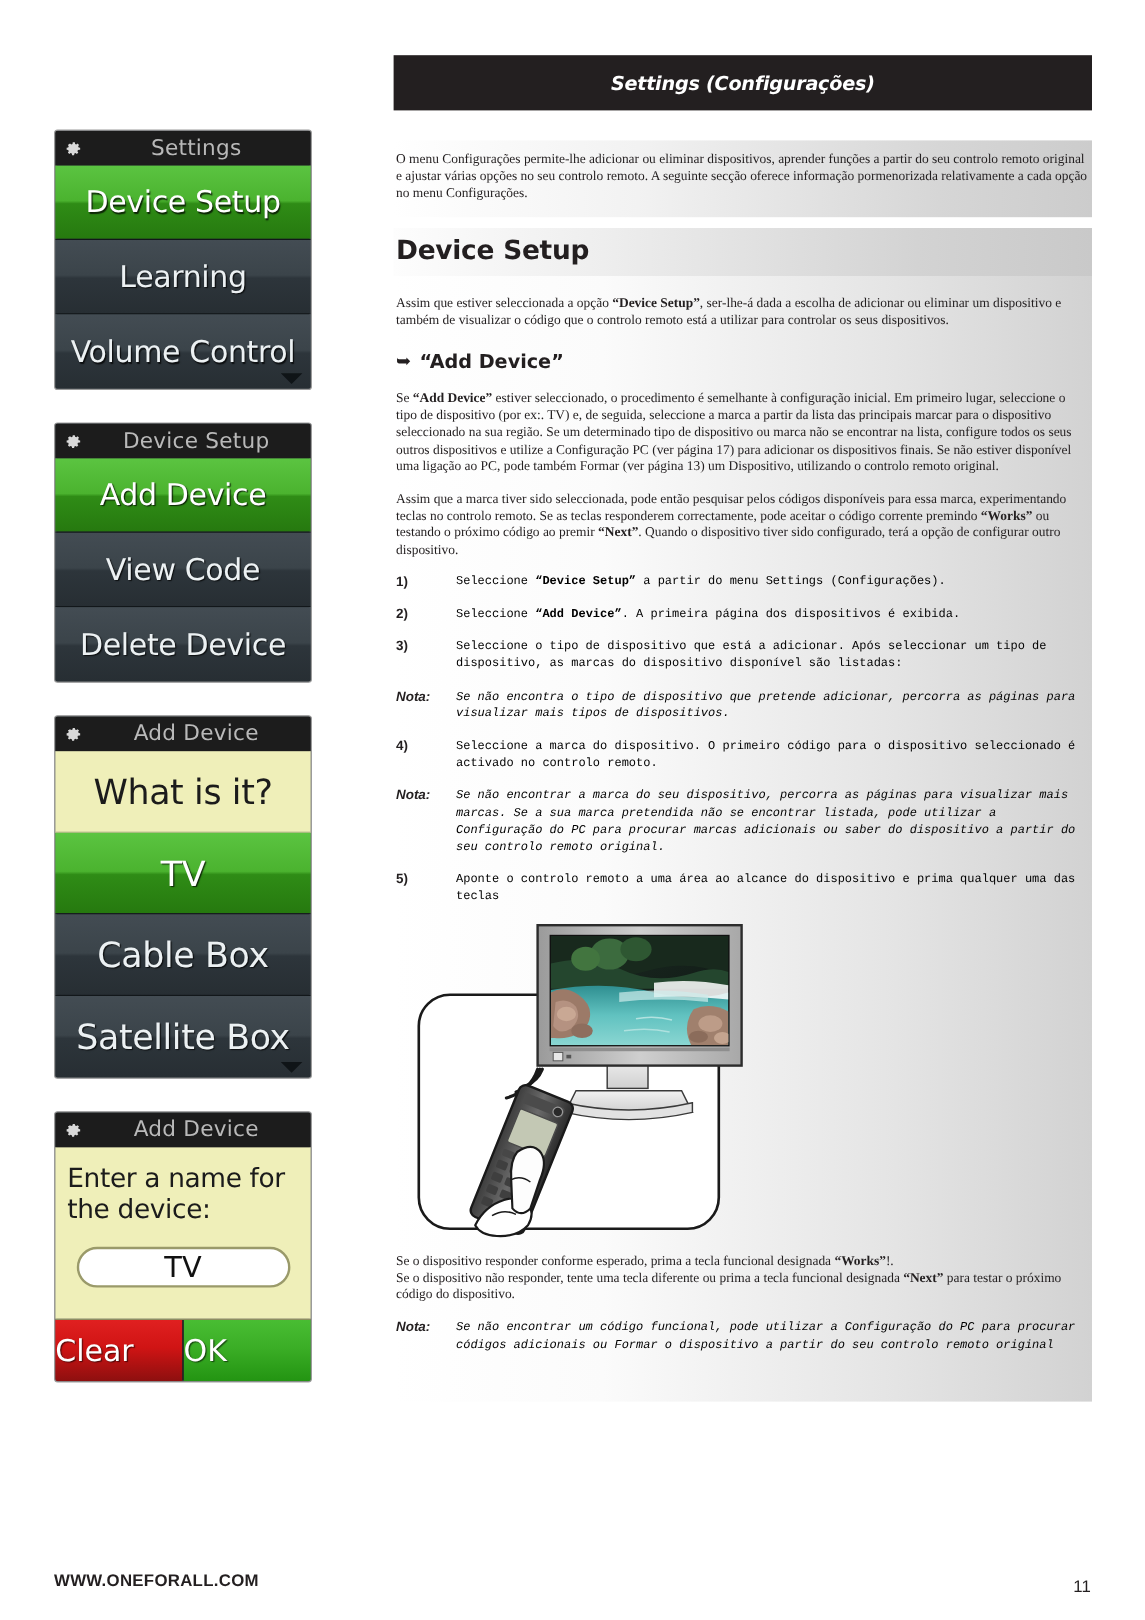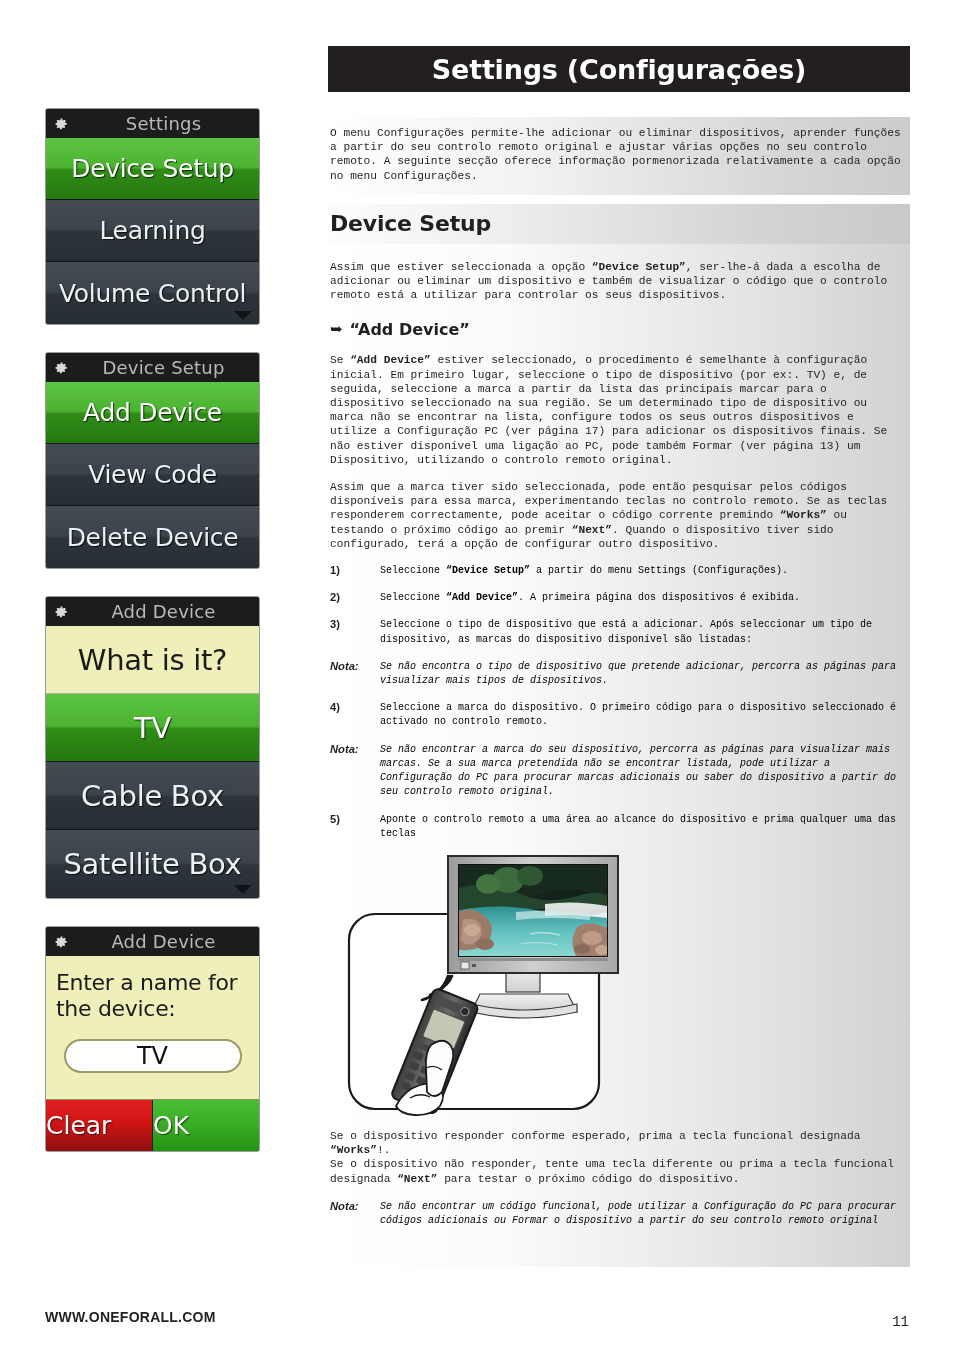--- a/index.html
+++ b/index.html
@@ -107,23 +107,24 @@
 
   
   .content { position: absolute; left: 328px; top: 0; width: 582px; }
   .title-bar {
     background: #231f20;
     height: 46px;
     margin-top: 46px;
     display: flex; align-items: center; justify-content: center;
   }
   .title-bar h1 {
-    color: #fff; font-size: 27px; font-weight: bold;
+    color: #fff; font-size: 16px; font-weight: bold;
     font-family: "DejaVu Sans", sans-serif;
     letter-spacing: -0.2px;
+    font-style: italic;
   }
   .intro-band {
     margin-top: 25px;
     background: linear-gradient(to right, #ffffff 0%, #f2f2f2 35%, #d6d6d6 78%, #cccccc 100%);
     padding: 9px 0 12px 0;
   }
   .sec-band {
     margin-top: 9px;
     background: linear-gradient(to right, #fdfdfd 0%, #eeeeee 30%, #d3d3d3 75%, #c9c9c9 100%);
     padding: 7px 0 8px 0;
@@ -134,21 +135,21 @@
     letter-spacing: -0.2px;
   }
   .body-area {
     background: linear-gradient(to right, #ffffff 0%, #fbfbfb 30%, #e4e4e4 72%, #d2d2d2 100%);
     padding-bottom: 26px;
   }
   p, .p {
     font-size: 11.2px;
     line-height: 14.2px;
     color: #231f20;
-    font-family: Liberation Mono, monospace;
+    font-family: Liberation Serif, serif;
     text-align: left;
   }
   .pad { padding: 0 4px 0 2px; }
   .gap { height: 13px; }
   .sub-head {
     font-size: 16px; font-weight: bold; color: #231f20;
     font-family: "DejaVu Sans", sans-serif;
     margin: 18px 0 14px 0;
     display: flex; align-items: center; gap: 7px;
   }
@@ -170,21 +171,21 @@
   .after-illus { margin-top: 10px; }
 
   
   .footer-url {
     position: absolute; left: 45px; bottom: 25px;
     font-size: 14px; font-weight: bold; letter-spacing: .25px;
     color: #231f20; font-family: "Liberation Sans", sans-serif;
   }
   .footer-page {
     position: absolute; right: 45px; bottom: 20px;
-    font-size: 14px; color: #231f20; font-family: Liberation Mono, monospace;
+    font-size: 14px; color: #231f20; font-family: Liberation Sans, sans-serif;
   }
 </style>
 </head>
 <body>
 
 <div class="page">
 
   <div class="lcd-col">
 
     <div class="lcd">

